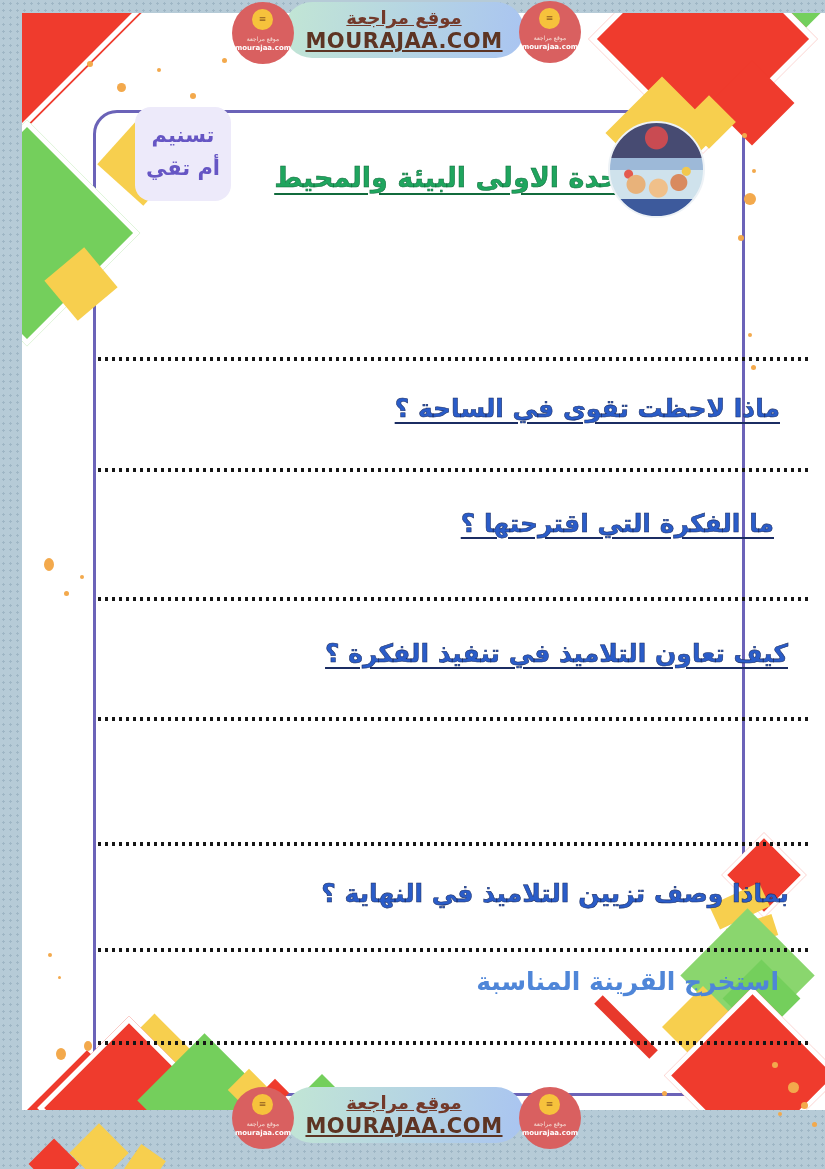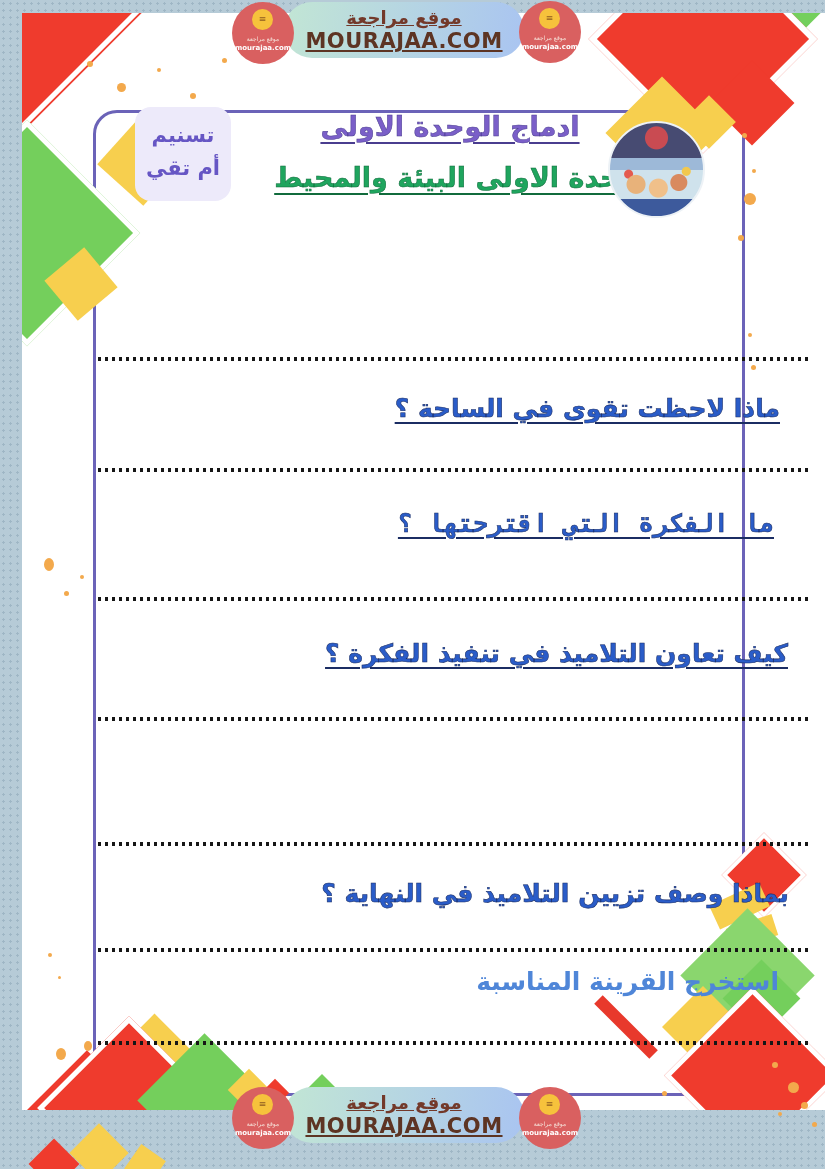--- a/index.html
+++ b/index.html
@@ -108,30 +108,29 @@
     <div class="dot" style="left:36px;top:963px;width:3px;height:3px;"></div>
     <div class="dot" style="left:34px;top:1035px;width:10px;height:12px;"></div>
     <div class="dot" style="left:62px;top:1028px;width:8px;height:10px;"></div>
     <div class="dot" style="left:640px;top:1078px;width:5px;height:5px;"></div>
 
     <div class="namebox">
       <div>تسنيم</div>
       <div>أم تقي</div>
     </div>
 
-    <div class="t1">ادماج الوحدة الاولى</div>
     <div class="t2">الوحدة الاولى البيئة والمحيط</div>
     <div class="logo"></div>
 
     <div class="dots" style="top:344px;"></div>
 
     <div class="q u" style="top:381px;right:62px;">ماذا لاحظت تقوى في الساحة ؟</div>
     <div class="dots" style="top:455px;"></div>
 
-    <div class="q u" style="top:496px;right:68px;font-family:Liberation Mono, monospace;">ما الفكرة التي اقترحتها ؟</div>
+    <div class="q u" style="top:496px;right:68px;">ما الفكرة التي اقترحتها ؟</div>
     <div class="dots" style="top:584px;"></div>
 
     <div class="q u" style="top:626px;right:54px;">كيف تعاون التلاميذ في تنفيذ الفكرة ؟</div>
     <div class="dots" style="top:704px;"></div>
 
     <div class="dots" style="top:829px;"></div>
 
     <div class="q" style="top:866px;right:53px;">بماذا وصف تزيين التلاميذ في النهاية ؟</div>
     <div class="dots" style="top:935px;"></div>
 

